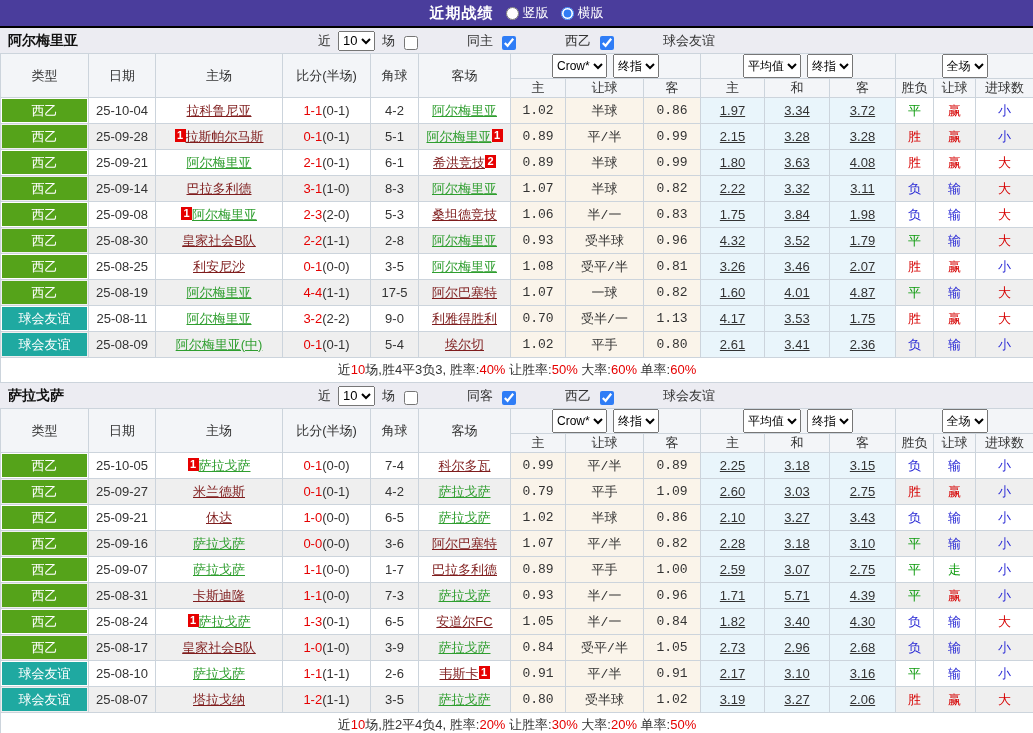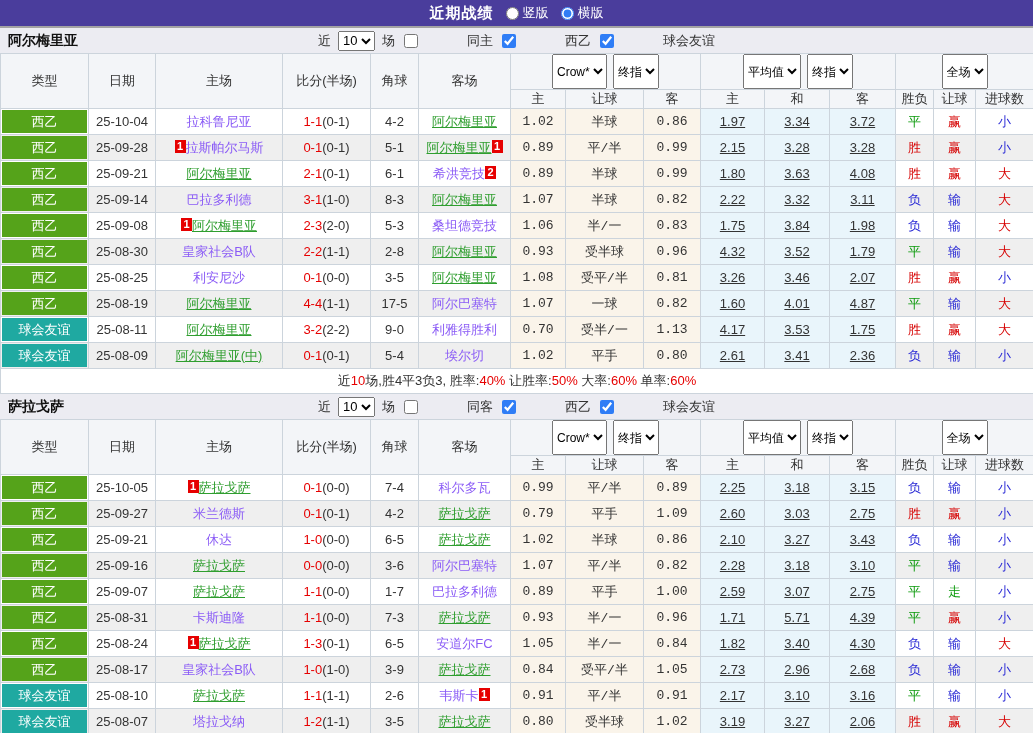--- a/index.html
+++ b/index.html
@@ -5,53 +5,53 @@
   * { box-sizing: border-box; }
   html,body { margin:0; padding:0; }
   body {
     width:1033px; background:#fff;
     font-family:"Liberation Sans","DejaVu Sans",sans-serif;
     font-size:13px; color:#333;
   }
   .topbar {
     height:28px; background:#4a3d9c; color:#fff;
     display:flex; align-items:center; justify-content:center; gap:12px;
-    border-bottom:2px solid #a3a3a3;
+    border-bottom:2px solid #000000;
   }
   .topbar .title { font-weight:bold; font-size:15px; letter-spacing:1px; }
   .radio-label { display:inline-flex; align-items:center; gap:4px; font-size:13px; cursor:pointer; }
   .radio-label input { accent-color:#2f7df6; width:13px; height:13px; margin:0; }
   .band {
     height:25px; background:#ececf2; position:relative;
     display:flex; align-items:center; justify-content:center;
   }
   .band .team { position:absolute; left:8px; font-weight:bold; font-size:14px; color:#111; }
   .filter { display:inline-flex; align-items:center; gap:3px; font-size:13px; }
-  .filter label { display:inline-flex; align-items:center; cursor:pointer;gap:48px; }
+  .filter label { display:inline-flex; align-items:flex-end; cursor:pointer;gap:48px; }
   .filter input[type=checkbox] { accent-color:#2f7df6; width:14px; height:14px; margin:0 1px 0 6px; }
   .filter select { margin:0 4px; font-size:13px; height:20px; }
   table { width:1033px; border-collapse:collapse; table-layout:fixed; }
   th, td {
     border:1px solid #ccd4dc; text-align:center; padding:0;
     white-space:nowrap; overflow:hidden; font-weight:normal;
   }
   th { height:19px; background:#f3f5f8; font-size:13px; color:#333; }
-  th select { font-size:12px; height:35px; margin:0 3px; max-width:92px; }
+  th select { font-size:12px; height:24px; margin:0 3px; max-width:92px; }
   td { height:25px; font-size:13px; }
   tr.even td { background:#efefef; }
   tr.odd td { background:#fff; }
   td.cream { background:#faf4ea !important;font-family:Liberation Mono, monospace; }
   td.lblue { background:#e9f5fb !important;text-decoration:underline; }
   .type-block {
     margin:1px; height:23px; line-height:23px; color:#fff; font-size:13px;
   }
   .bg-green { background:#55a31a; }
   .bg-teal  { background:#1fa9a1; }
   .team-hl { color:#2f9e2f; text-decoration:underline; cursor:pointer; }
-  .team-plain { color:#8b5cf6; }
+  .team-plain { color:#7f1d1d;text-decoration:underline; }
   .card {
     display:inline-block; background:#e60000; color:#fff; font-weight:bold;
     font-size:11px; line-height:13px; width:11px; height:13px;
     vertical-align:2px; text-align:center;
   }
   .score-ft { color:#e60000; }
   .score-ht { color:#333; }
   .res-red { color:#d60000; }
   .res-green { color:#0b9a0b; }
   .res-blue { color:#2b2bd5; }

